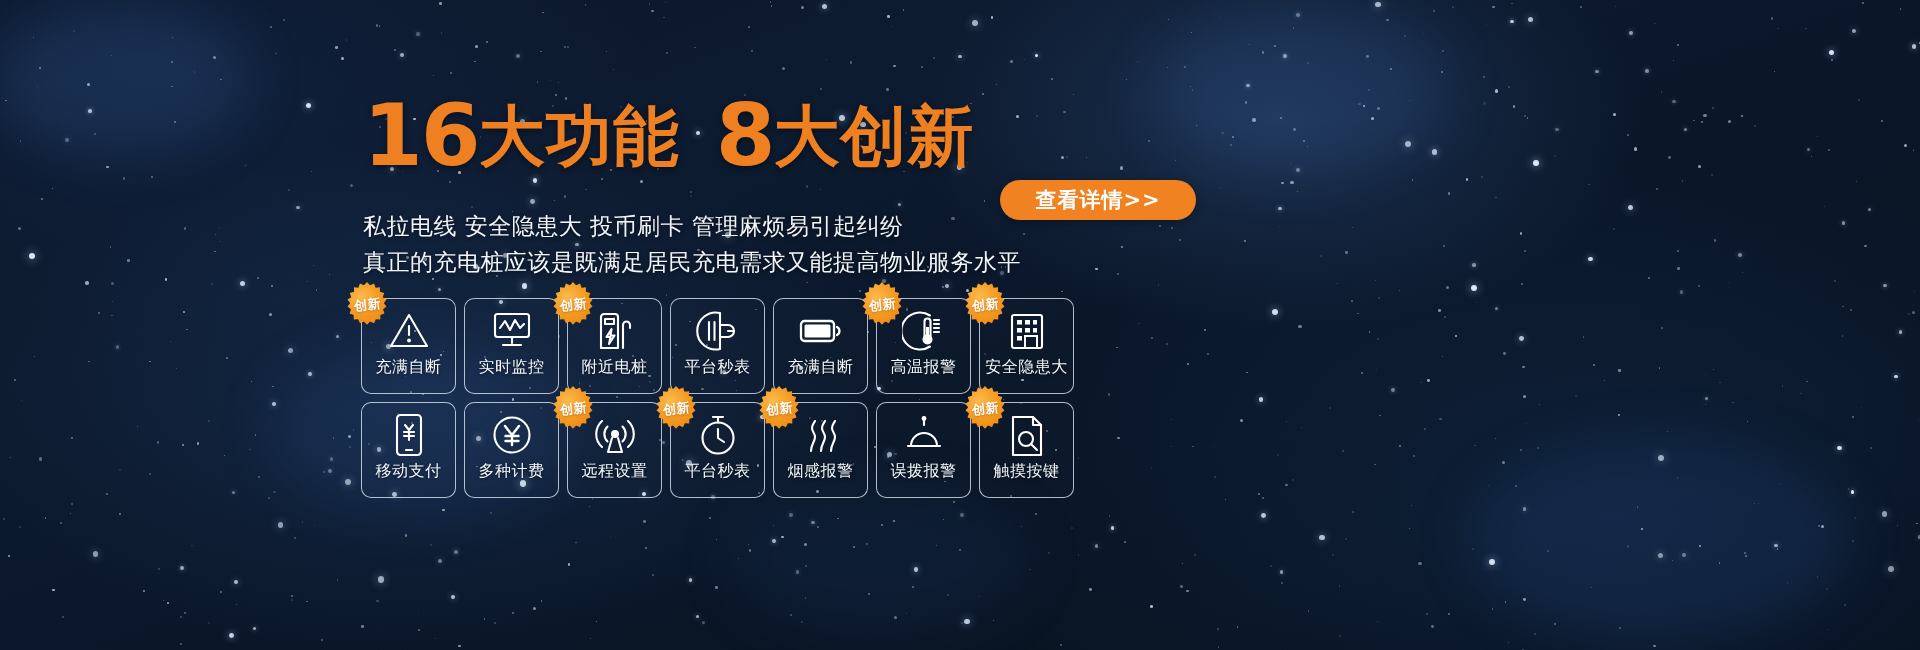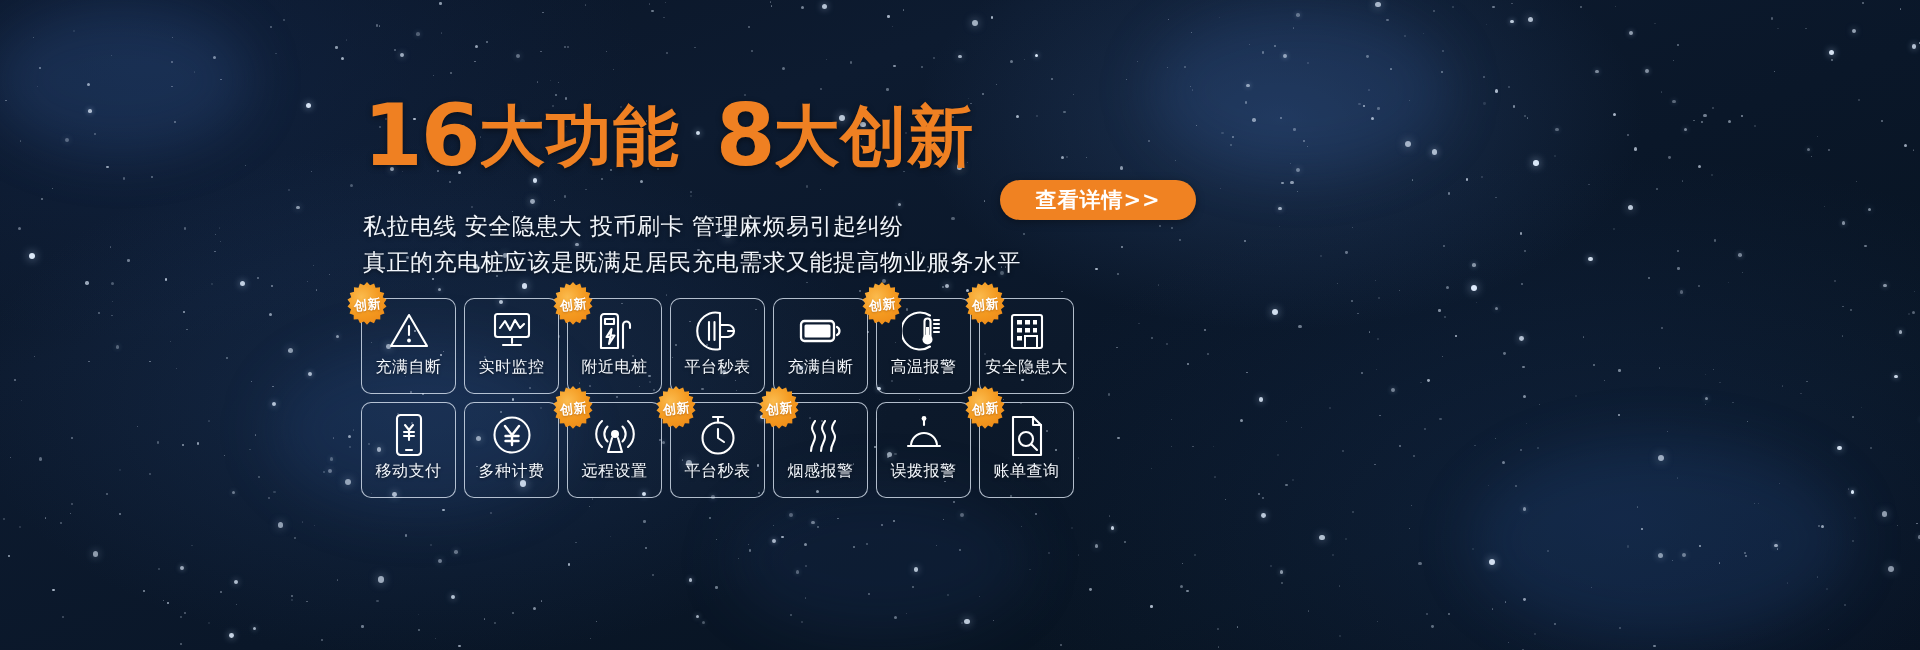--- a/index.html
+++ b/index.html
@@ -1146,17 +1146,17 @@
             <span class="badge-text">创新</span>
           </div>
           <div class="card-icon">
             <svg width="40" height="44" viewBox="0 0 40 44">
               <path stroke="#ffffff" fill="none" stroke-width="2.1" stroke-linecap="round" stroke-linejoin="round" d="M6 4 h20 l8 8 v30 H6 Z"></path>
               <path stroke="#ffffff" fill="none" stroke-width="2.1" stroke-linecap="round" stroke-linejoin="round" d="M26 4 v8 h8"></path>
               <circle stroke="#ffffff" fill="none" stroke-width="2.1" stroke-linecap="round" stroke-linejoin="round" cx="19" cy="26" r="7"></circle>
               <path stroke="#ffffff" fill="none" stroke-width="2.1" stroke-linecap="round" stroke-linejoin="round" d="M24.5 31.5 L30 37"></path>
             </svg>
           </div>
-          <div class="card-label">账单查询</div>
+          <div class="card-label">触摸按键</div>
         </div>
       </div>
     </div>
 </div>
 
 </body></html>

